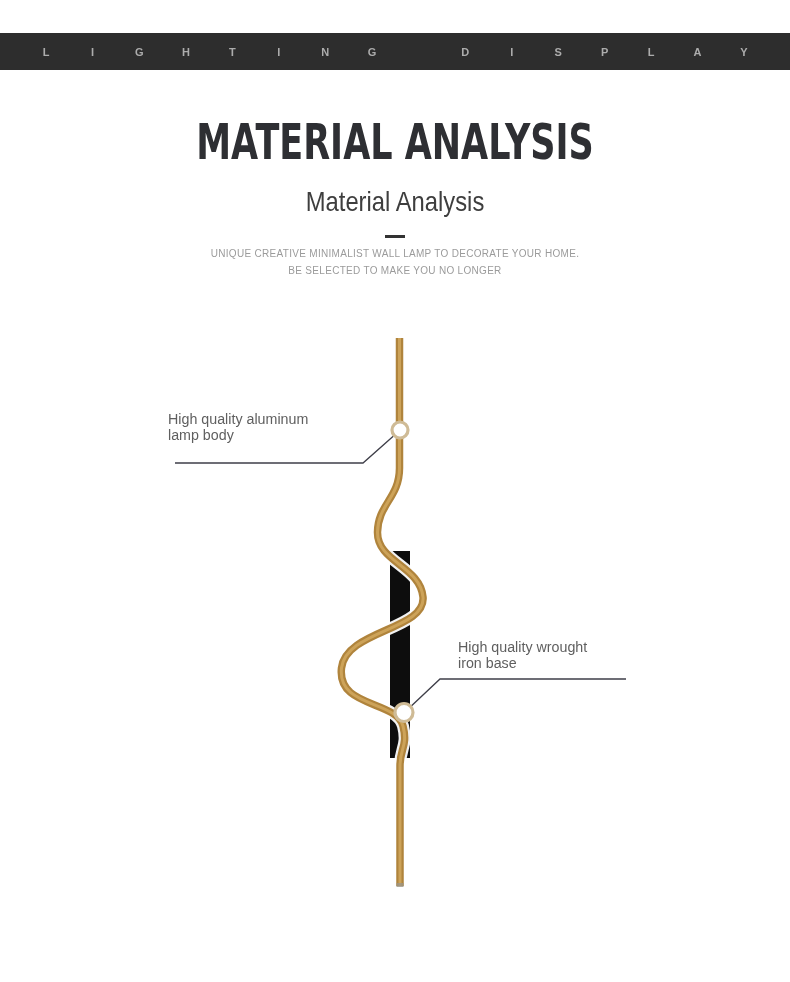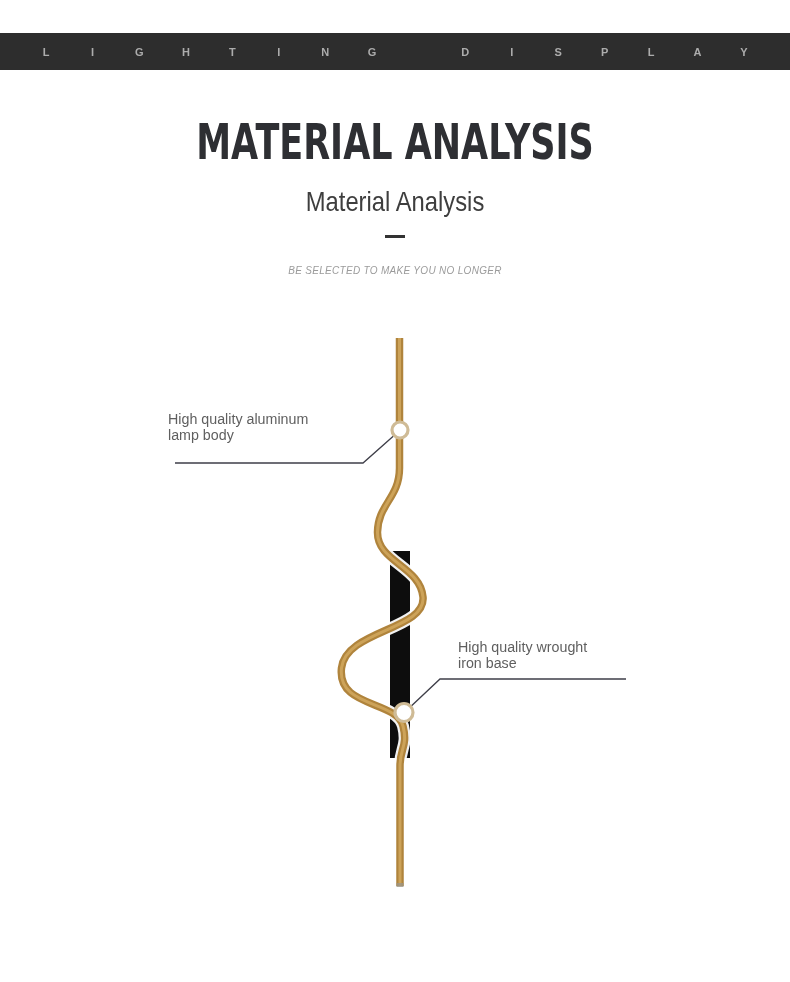--- a/index.html
+++ b/index.html
@@ -41,21 +41,21 @@
   .divider {
     position:absolute; top:235px; left:calc(50% - 10px);
     width:20px; height:3px; background:#333333;
   }
   .tagline {
     position:absolute; left:0; width:100%;
     text-align:center; font-size:10px; line-height:12px;
     letter-spacing:0.3px; color:#9b9b9b; white-space:nowrap;
   }
   .tagline.l1 { top:248px; }
-  .tagline.l2 { top:265px;font-style:italic; }
+  .tagline.l2 { top:265px; }
 
   
   .figure-svg { position:absolute; left:0; top:0; width:790px; height:982px; z-index:1; }
 
   .callout {
     position:absolute; z-index:2; color:#5f5f5f;
     font-size:15.5px; line-height:16px;
     transform:scaleX(0.92); transform-origin:0 0; white-space:nowrap;
   }
   .callout.body-label { left:168px; top:411px; }
@@ -83,20 +83,21 @@
         <span class="bl">P</span>
         <span class="bl">L</span>
         <span class="bl">A</span>
         <span class="bl">Y</span>
       </div>
   </div>
 
   <div class="title">MATERIAL ANALYSIS</div>
   <div class="subtitle">Material Analysis</div>
   <div class="divider"></div>
+  <div class="tagline l1">UNIQUE CREATIVE MINIMALIST WALL LAMP TO DECORATE YOUR HOME.</div>
   <div class="tagline l2">BE SELECTED TO MAKE YOU NO LONGER</div>
 
   <svg class="figure-svg" viewBox="0 0 790 982" xmlns="http://www.w3.org/2000/svg">
 
     <rect x="390" y="551" width="20" height="207" fill="#0d0d0d"></rect>
 
     <path d="M 399.5 338 L 399.5 468
              C 399.5 498 378 504 377.5 532
              C 377 562 420 566 423 597
              C 426 630 346 630 341.5 668

